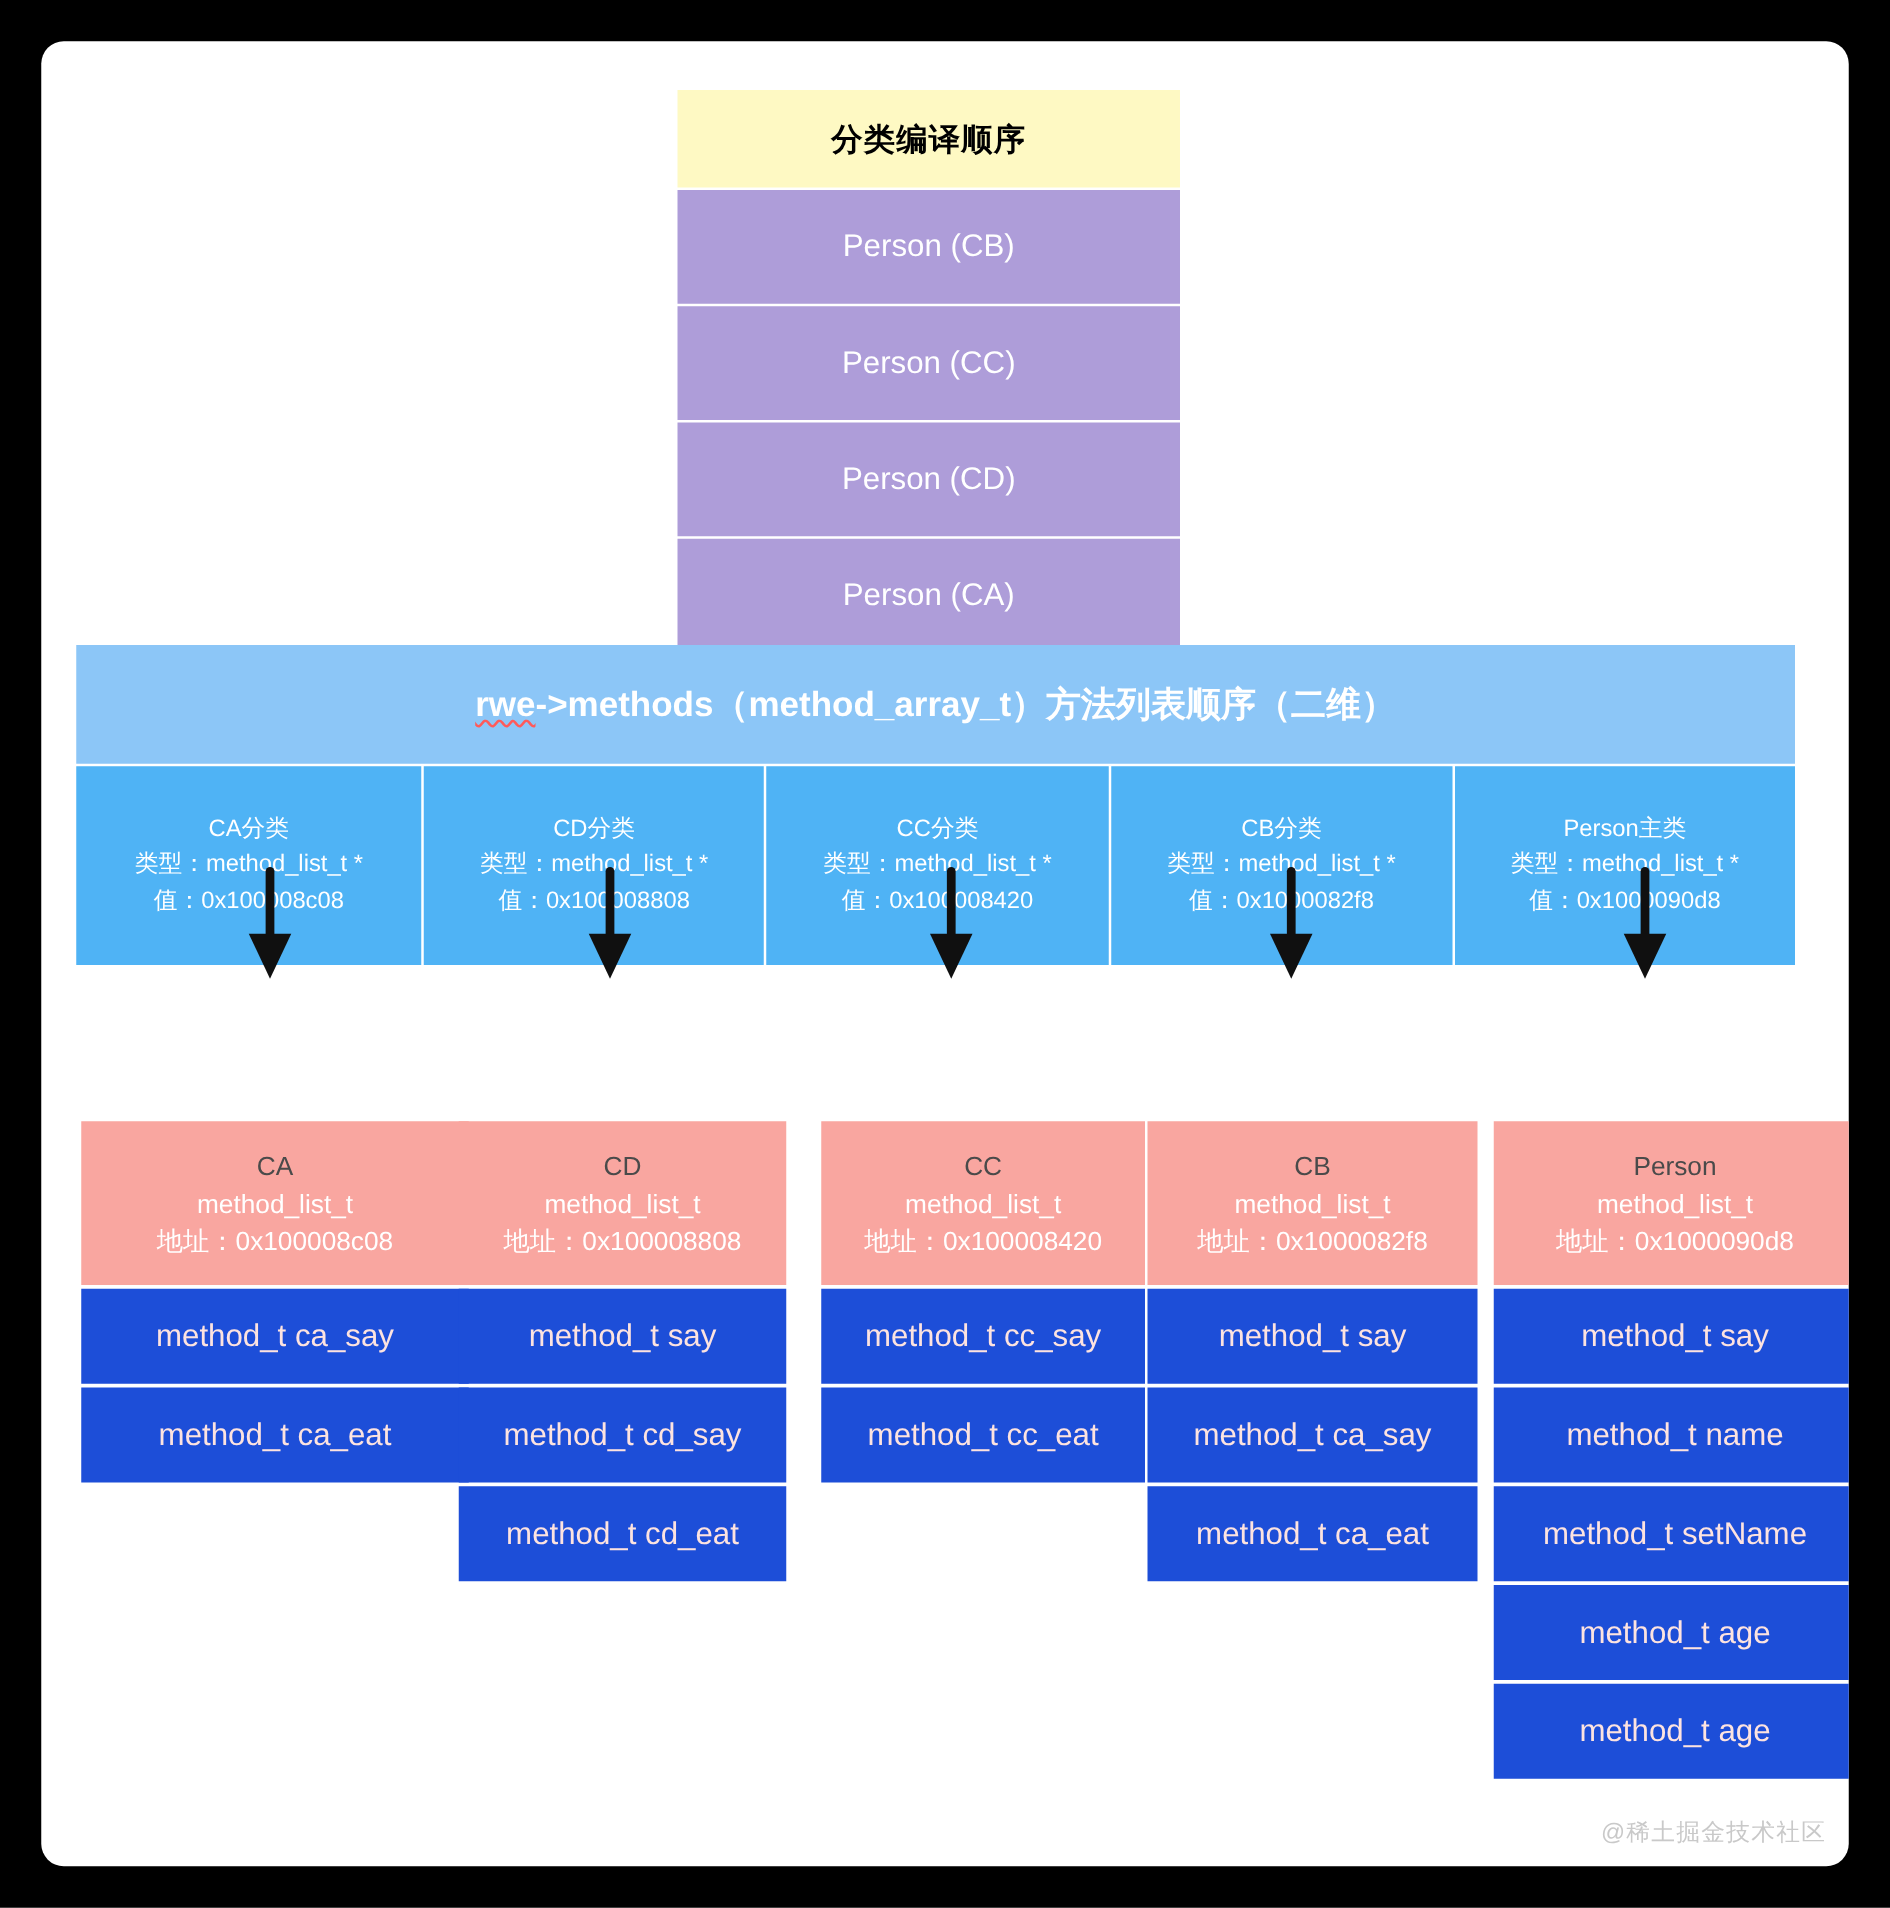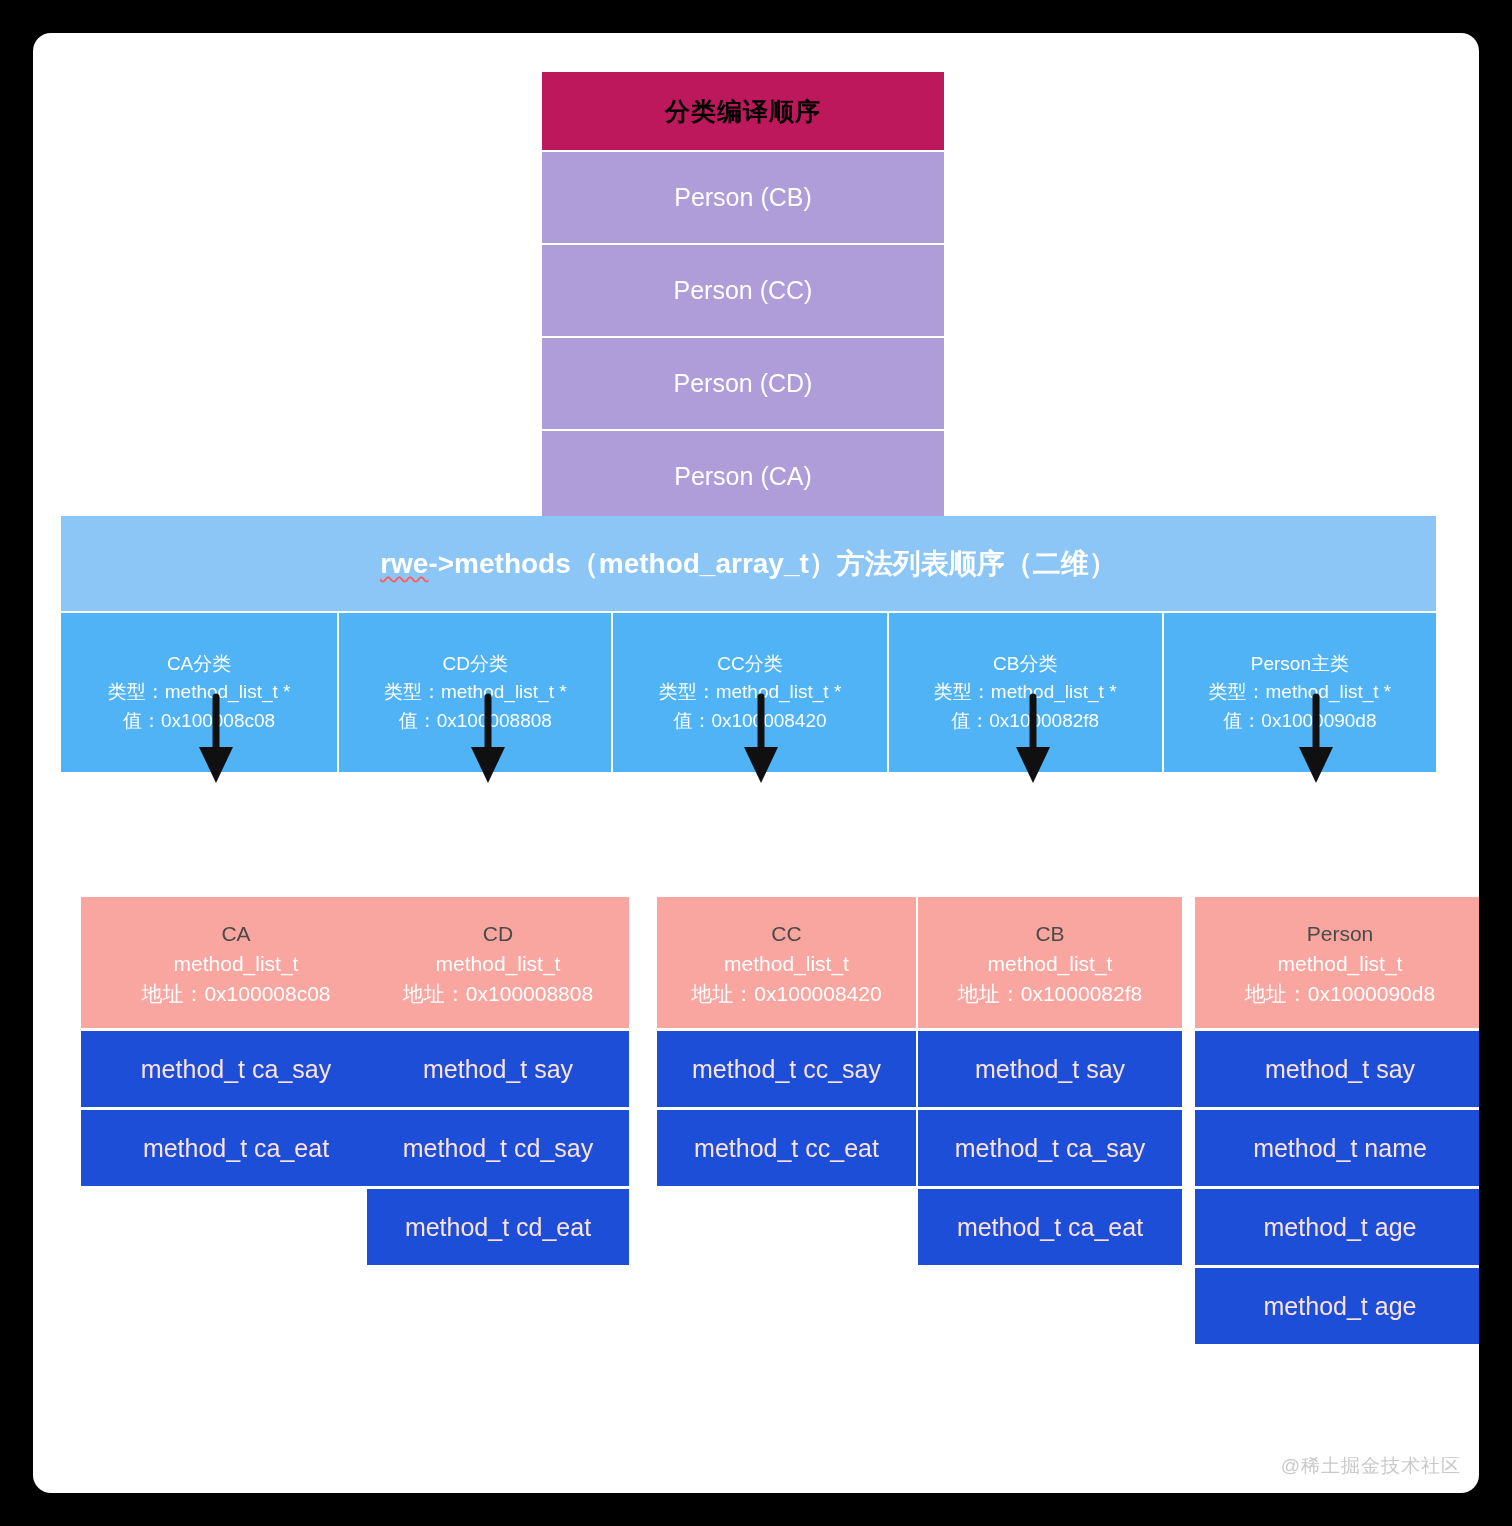--- a/index.html
+++ b/index.html
@@ -19,21 +19,21 @@
   }
 
   
   #order-table {
     position: absolute;
     left: 509px; top: 39px;
     width: 402px;
   }
   .order-head {
     height: 78px;
-    background: #be185d;
+    background: #fef9c3;
     color: #000000;
     font-size: 25px;
     font-weight: bold;
     display: flex; align-items: center; justify-content: center;
     letter-spacing: 1px;
   }
   .order-row {
     height: 91px;
     margin-top: 2px;
     background: #ae9dd9;
@@ -200,21 +200,21 @@
     <span class="arrow" style="left:1235px">
       <svg width="40" height="100" viewBox="0 0 40 100">
         <line x1="20" y1="6" x2="20" y2="62" stroke="#101010" stroke-width="7" stroke-linecap="round"></line>
         <polygon points="3,56 37,56 20,92" fill="#101010"></polygon>
       </svg>
     </span>
   </div>
 
   <div id="lists">
 
-    <div class="lcol" style="left:20px; width:310px">
+    <div class="lcol" style="left:4px; width:310px">
       <div class="lhead">
         <div class="lh-name">CA</div>
         <div>method_list_t</div>
         <div>地址：0x100008c08</div>
       </div>
       <div class="lrow">method_t ca_say</div>
       <div class="lrow">method_t ca_eat</div>
     </div>
 
     <div class="lcol" style="left:306px; width:262px">
@@ -250,20 +250,21 @@
     </div>
 
     <div class="lcol" style="left:1134px; width:290px">
       <div class="lhead">
         <div class="lh-name">Person</div>
         <div>method_list_t</div>
         <div>地址：0x1000090d8</div>
       </div>
       <div class="lrow">method_t say</div>
       <div class="lrow">method_t name</div>
+      <div class="lrow">method_t setName</div>
       <div class="lrow">method_t age</div>
       <div class="lrow">method_t age</div>
     </div>
 
   </div>
 
   <div id="watermark">@稀土掘金技术社区</div>
 
 </div>
 

